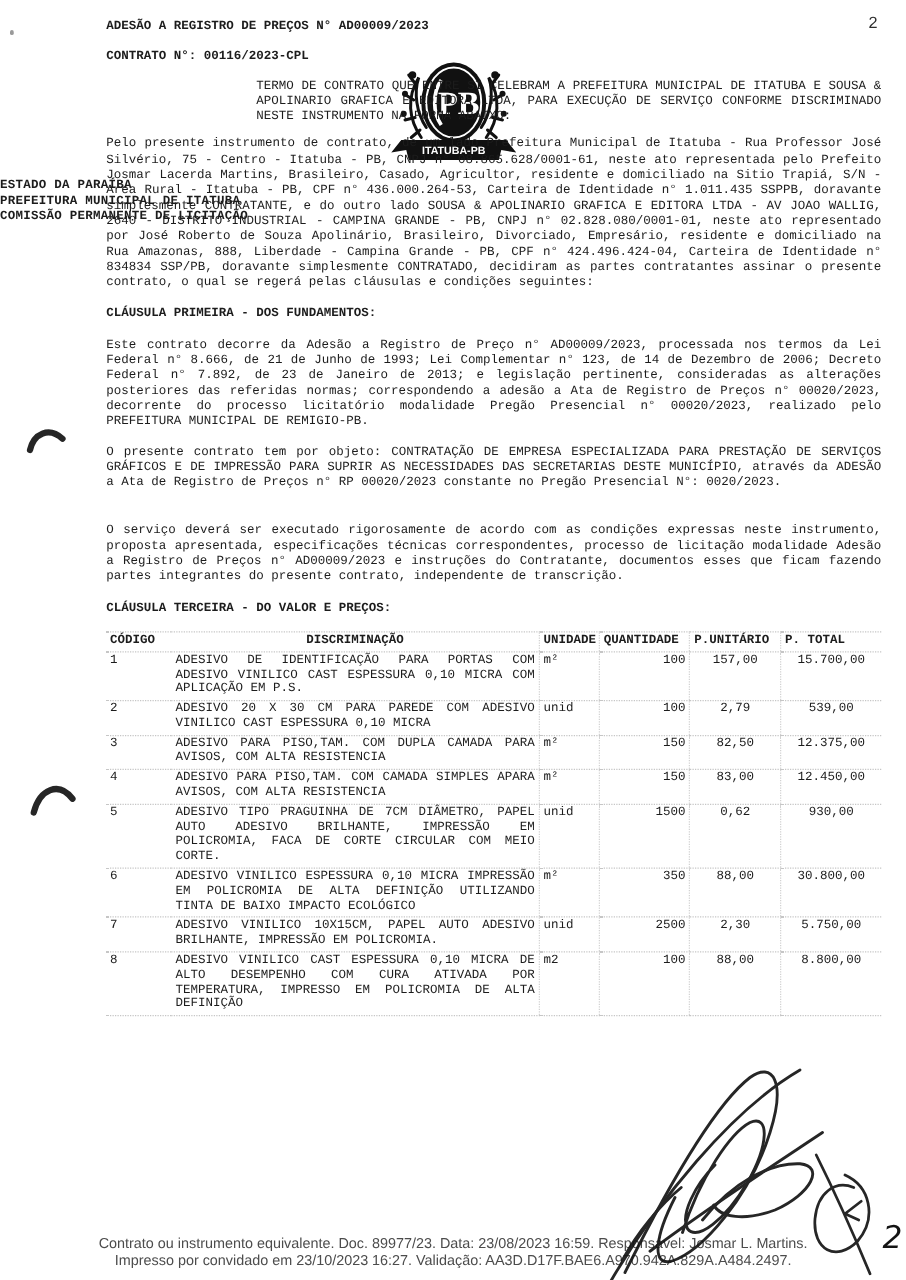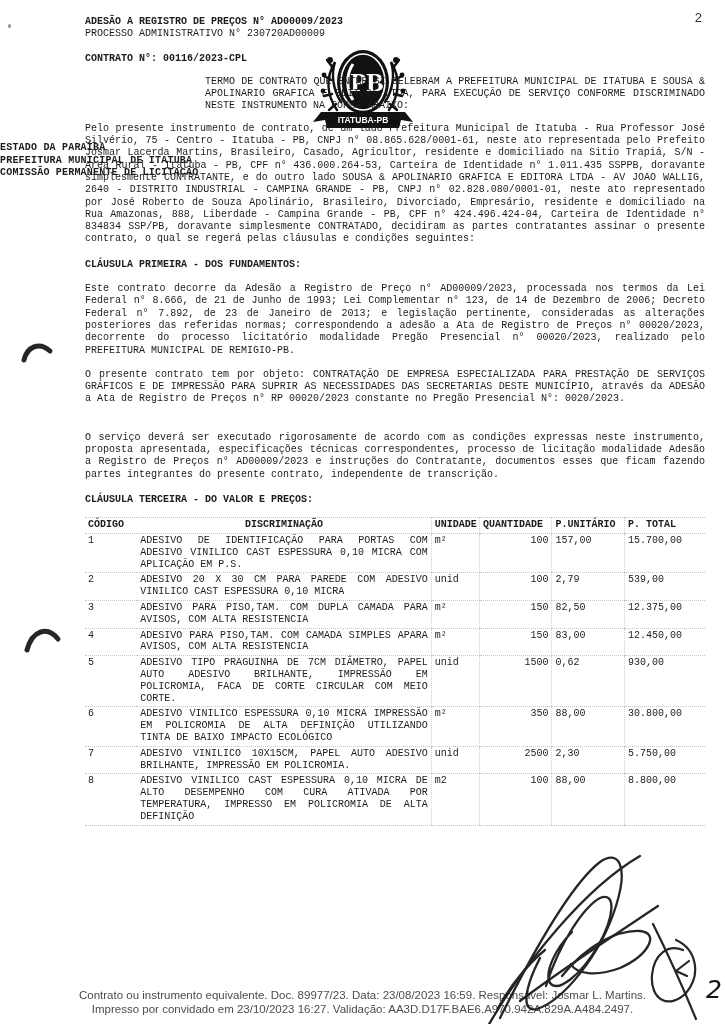--- a/index.html
+++ b/index.html
@@ -31,22 +31,22 @@
   table.items { margin-top:11px; width:620px; border-collapse:collapse; table-layout:fixed; }
   table.items th, table.items td {
     font-size:10px; line-height:11.8px; vertical-align:top; padding:1px 3px 2px 3px;
     border-bottom:1px dotted #c6c6c6;
   }
   table.items th { font-weight:bold; white-space:nowrap; border-top:1px dotted #c6c6c6; text-align:left; }
   .c-code  { width:52px; }
   .c-desc  { width:292px; text-align:justify; }
   .c-unit  { width:48px; border-left:1px dotted #d2d2d2; }
   .c-qty   { width:72px; text-align:right; border-left:1px dotted #d2d2d2; }
-  .c-pu    { width:72px; text-align:left; border-left:1px dotted #d2d2d2; }
-  .c-total { width:80px; text-align:left; border-left:1px dotted #d2d2d2; }
+  .c-pu    { width:72px; text-align:center; border-left:1px dotted #d2d2d2; }
+  .c-total { width:80px; text-align:center; border-left:1px dotted #d2d2d2; }
   th.c-qty, th.c-pu, th.c-total { text-align:left; }
   th.c-qty { text-align:left; }
 
   .doc-footer {
     position:absolute; left:0; bottom:8px; width:725px; text-align:center;
     font-family:"Liberation Sans",sans-serif; font-size:11.5px; line-height:13.5px; color:#4c4c4c;
   }
   .overlay { position:absolute; left:0; top:0; width:725px; height:1024px; pointer-events:none; }
 </style>
 </head>
@@ -87,21 +87,20 @@
 
   <div class="org-block">
     <div>ESTADO DA PARAÍBA</div>
     <div>PREFEITURA MUNICIPAL DE ITATUBA</div>
     <div>COMISSÃO PERMANENTE DE LICITAÇÃO</div>
   </div>
 
   <div class="content">
     <div class="ref-block">
       <div class="bold">ADESÃO A REGISTRO DE PREÇOS N° AD00009/2023</div>
-      <div>PROCESSO ADMINISTRATIVO N° 230720AD00009</div>
     </div>
 
     <div class="contract-line">CONTRATO N°: 00116/2023-CPL</div>
 
     <div class="termo">TERMO DE CONTRATO QUE ENTRE SI CELEBRAM A PREFEITURA MUNICIPAL DE ITATUBA E SOUSA &amp; APOLINARIO GRAFICA E EDITORA LTDA, PARA EXECUÇÃO DE SERVIÇO CONFORME DISCRIMINADO NESTE INSTRUMENTO NA FORMA ABAIXO:</div>
 
     <div class="para">Pelo presente instrumento de contrato, de um lado Prefeitura Municipal de Itatuba - Rua Professor José Silvério, 75 - Centro - Itatuba - PB, CNPJ n° 08.865.628/0001-61, neste ato representada pelo Prefeito Josmar Lacerda Martins, Brasileiro, Casado, Agricultor, residente e domiciliado na Sitio Trapiá, S/N - Area Rural - Itatuba - PB, CPF n° 436.000.264-53, Carteira de Identidade n° 1.011.435 SSPPB, doravante simplesmente CONTRATANTE, e do outro lado SOUSA &amp; APOLINARIO GRAFICA E EDITORA LTDA - AV JOAO WALLIG, 2640 - DISTRITO INDUSTRIAL - CAMPINA GRANDE - PB, CNPJ n° 02.828.080/0001-01, neste ato representado por José Roberto de Souza Apolinário, Brasileiro, Divorciado, Empresário, residente e domiciliado na Rua Amazonas, 888, Liberdade - Campina Grande - PB, CPF n° 424.496.424-04, Carteira de Identidade n° 834834 SSP/PB, doravante simplesmente CONTRATADO, decidiram as partes contratantes assinar o presente contrato, o qual se regerá pelas cláusulas e condições seguintes:</div>
 
     <div class="clause-title">CLÁUSULA PRIMEIRA - DOS FUNDAMENTOS:</div>
     <div class="clause-para">Este contrato decorre da Adesão a Registro de Preço n° AD00009/2023, processada nos termos da Lei Federal n° 8.666, de 21 de Junho de 1993; Lei Complementar n° 123, de 14 de Dezembro de 2006; Decreto Federal n° 7.892, de 23 de Janeiro de 2013; e legislação pertinente, consideradas as alterações posteriores das referidas normas; correspondendo a adesão a Ata de Registro de Preços n° 00020/2023, decorrente do processo licitatório modalidade Pregão Presencial n° 00020/2023, realizado pelo PREFEITURA MUNICIPAL DE REMIGIO-PB.</div>

